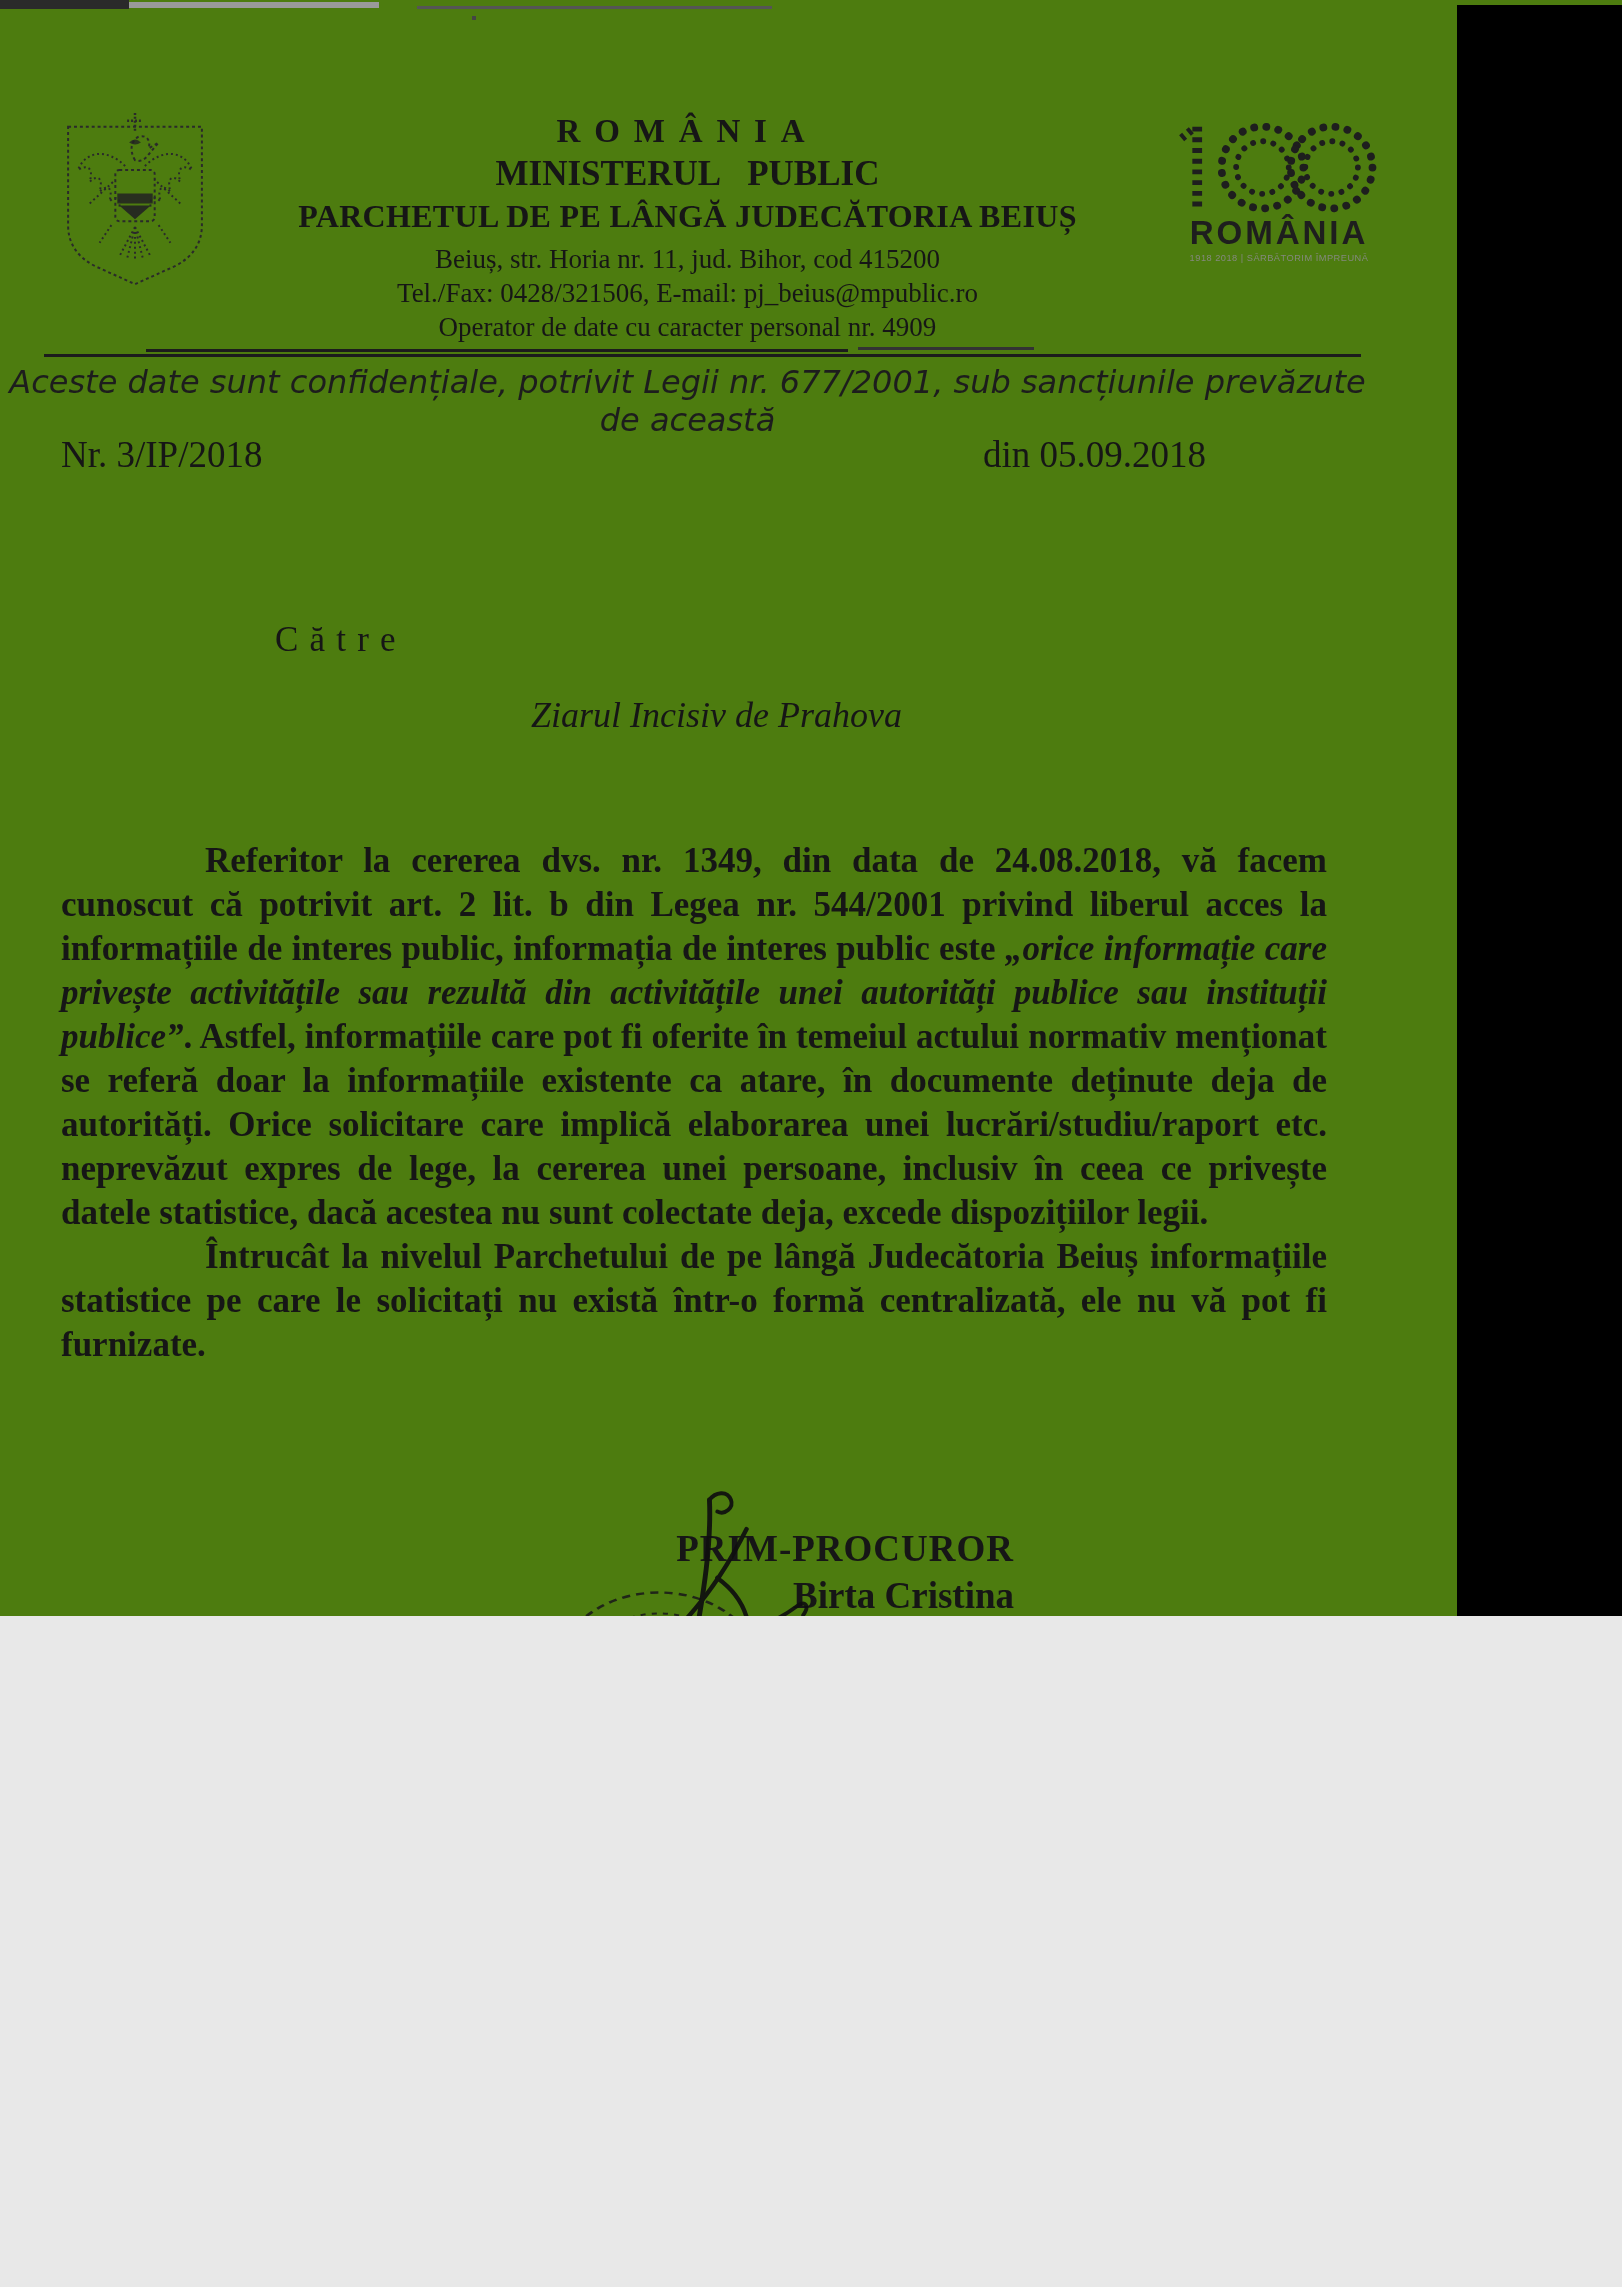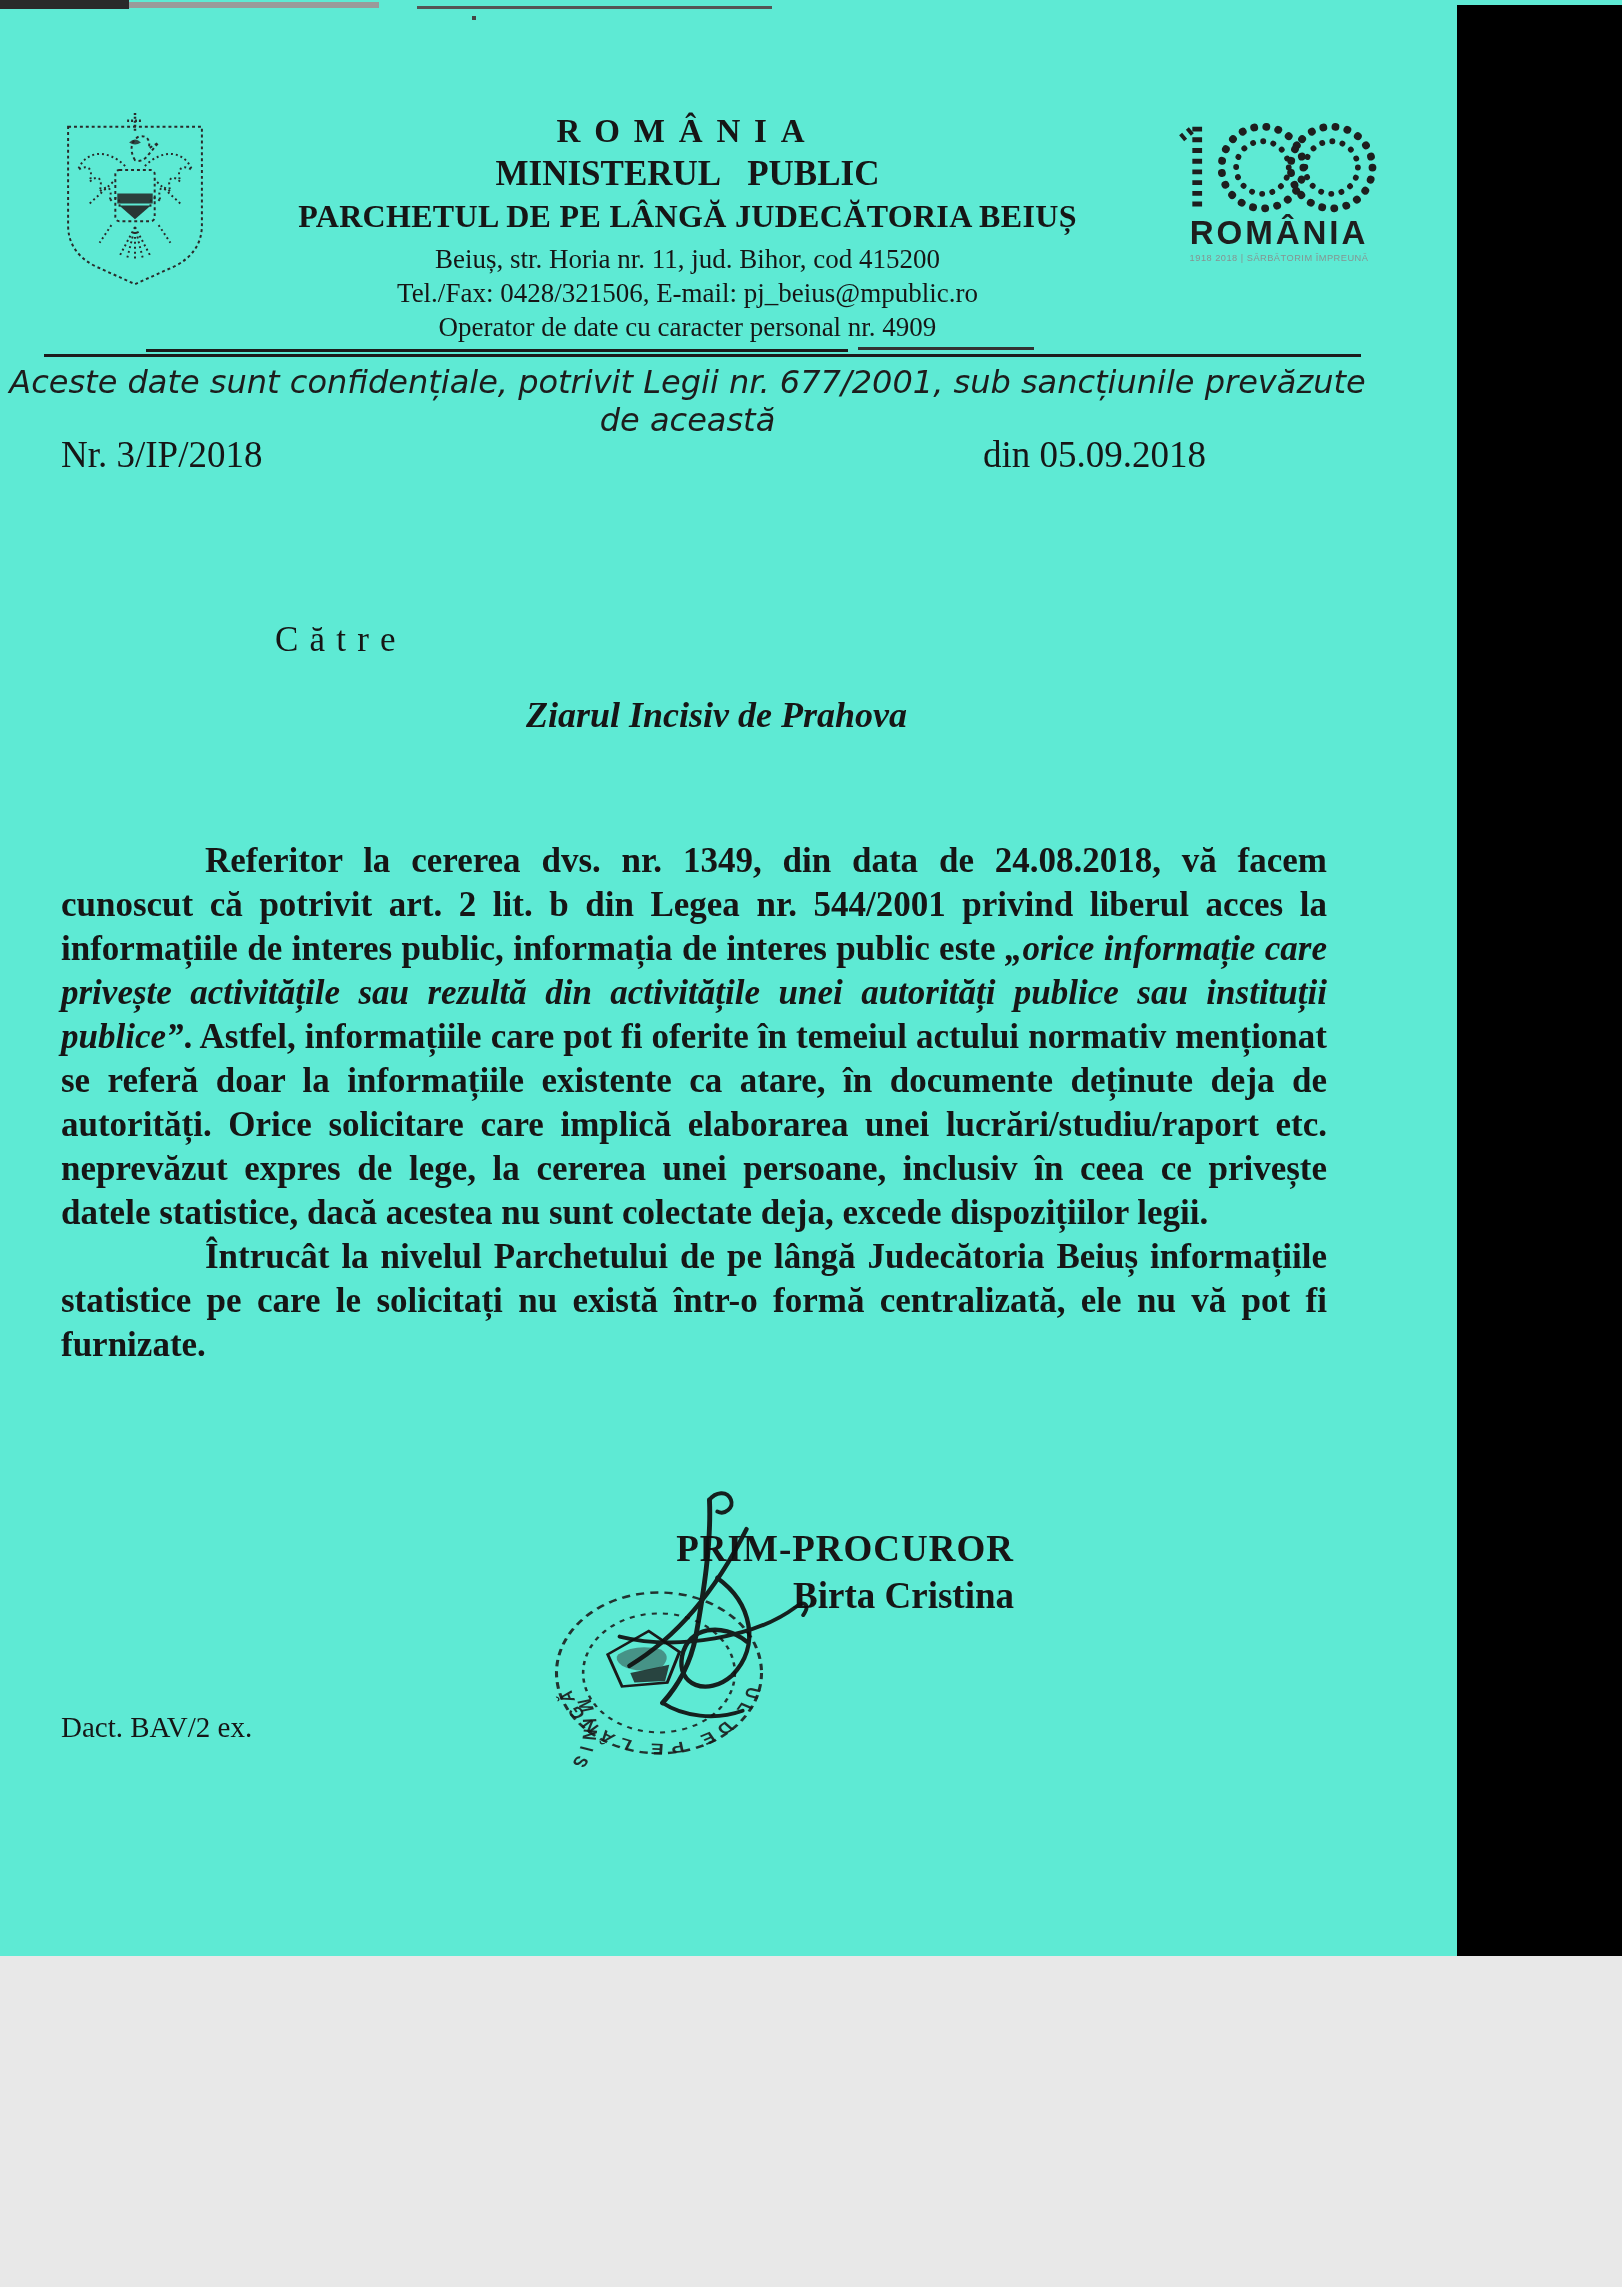--- a/index.html
+++ b/index.html
@@ -1,17 +1,17 @@
 <!DOCTYPE html>
 <html><head>
 <meta charset="utf-8">
 <style>
   html,body{margin:0;padding:0;background:#e8e8e8;}
   .page{
-    position:relative;width:1623px;height:1956px;background:#5eead4;
+    position:relative;width:1623px;height:1616px;background:#4d7c0f;
     font-family:"Liberation Serif",serif;color:#161616;overflow:hidden;
   }
   
   .scan-bar{position:absolute;left:1457px;top:4.9px;width:166px;height:2283px;background:#000;}
   .streak1{position:absolute;left:0;top:0;width:129px;height:8.8px;background:#2a2a2a;}
   .streak2{position:absolute;left:129px;top:2px;width:250px;height:5.9px;background:#9a9a9a;}
   .streak3{position:absolute;left:417px;top:5.9px;width:355px;height:2.9px;background:#555;}
   .speck{position:absolute;left:472px;top:15.6px;width:3.9px;height:4.9px;background:#444;}
 
   .center-col{position:absolute;left:0;width:1375px;text-align:center;}
@@ -29,21 +29,21 @@
   .sep-main{position:absolute;left:44px;top:354px;width:1317px;height:2.9px;background:#1c1c1c;}
   .sep-double{position:absolute;left:146px;top:349px;width:702px;height:2.9px;background:#1c1c1c;}
   .sep-double2{position:absolute;left:858px;top:347px;width:176px;height:2.9px;background:#333;}
 
   .conf{top:363px;font-family:"DejaVu Sans",sans-serif;font-style:italic;font-size:32px;color:#1d1d1d;}
 
   .ref-number{position:absolute;left:61px;top:433px;font-size:37px;}
   .ref-date{position:absolute;left:983px;top:433px;font-size:37px;}
 
   .salutation{position:absolute;left:275px;top:620px;font-size:35px;letter-spacing:.32em;}
-  .recipient{top:694px;left:29px;width:1375px;font-size:36px;font-weight:bold;font-style:italic;}
+  .recipient{top:694px;left:29px;width:1375px;font-size:36px;font-weight:normal;font-style:italic;}
 
   .body-block{position:absolute;left:61px;top:839px;width:1266px;font-size:35px;line-height:44px;text-align:justify;font-weight:bold;}
   .body-block p{margin:0;text-indent:144px;}
   .body-block em{font-style:italic;}
 
   .sig-block{position:absolute;left:400px;top:1527px;width:614px;text-align:right;}
   .sig-title{font-size:37px;font-weight:bold;letter-spacing:1px;}
   .sig-name{font-size:37px;font-weight:bold;margin-top:3.9px;}
 
   .stamp{position:absolute;left:536px;top:1578px;width:246px;height:193px;}

